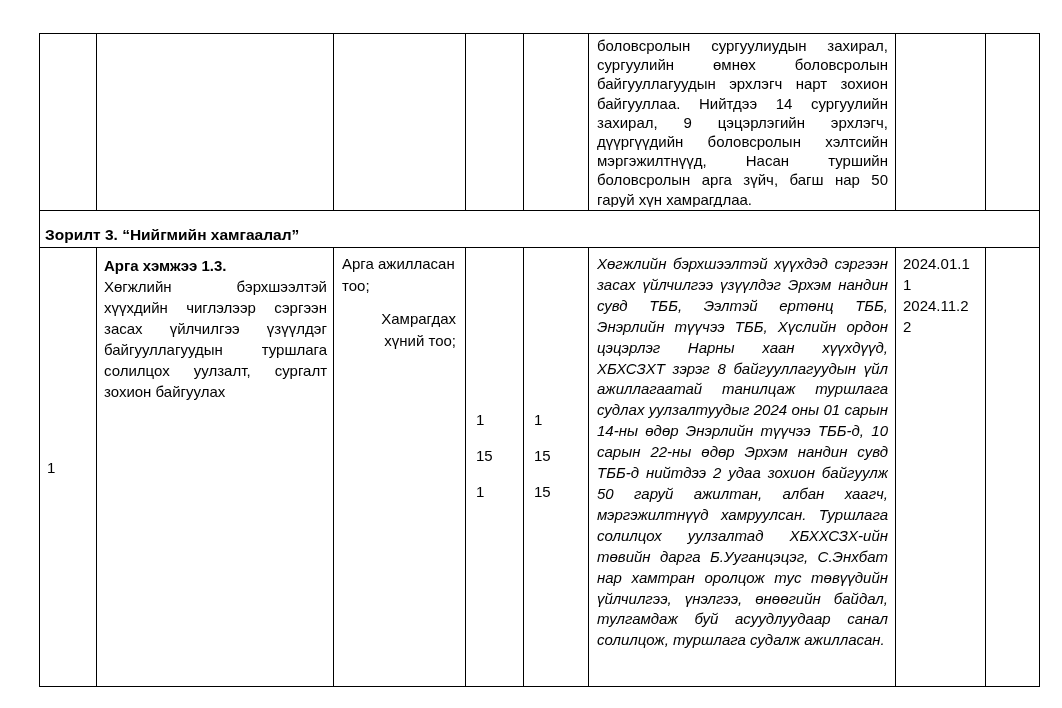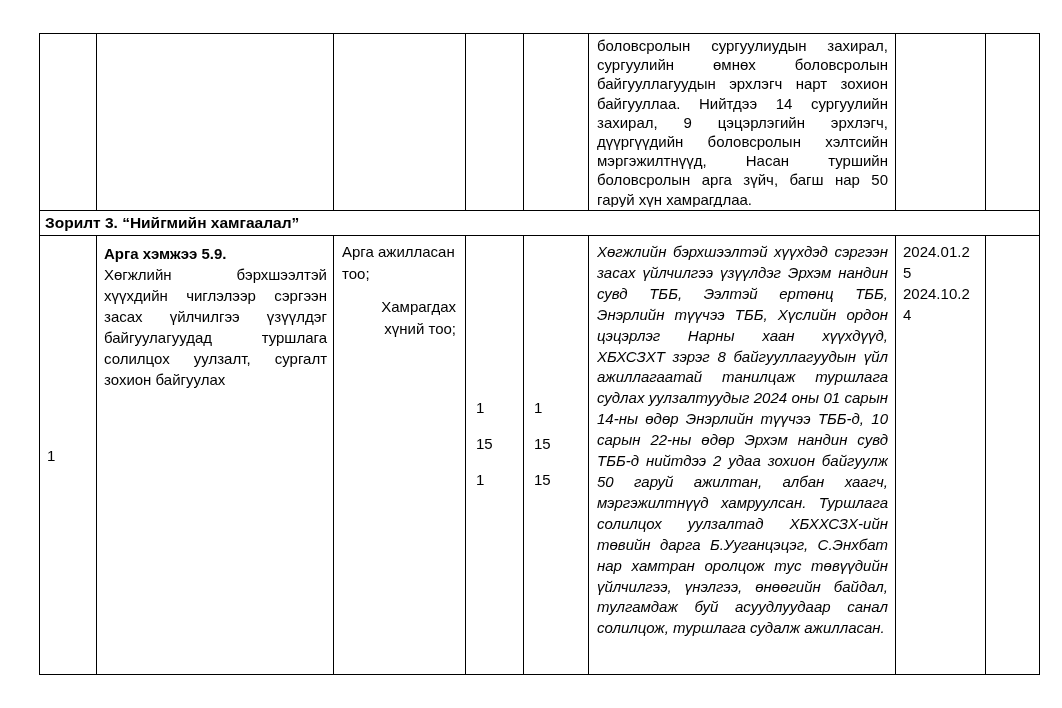--- a/index.html
+++ b/index.html
@@ -22,21 +22,21 @@
   tr.row-cont td{height:176px;}
   .cont-wrap{
     height:171px;overflow:hidden;
     margin:2px 7px 0 8px;
     line-height:19.2px;text-align:justify;
   }
   
   td.section-cell{
     height:23px;vertical-align:middle;
     font-weight:bold;font-size:15.5px;line-height:20px;
-    padding:0 0 1px 5px;
+    padding:12px 0 1px 5px;
   }
   
   tr.row-main td{height:438px;}
   td.cell-no{vertical-align:middle;padding-left:7px;}
   .measure-wrap{margin:7px 6px 0 7px;line-height:21px;}
   .measure-title{font-weight:bold;}
   .measure-text{text-align:justify;}
   .ind-wrap{margin:5px 9px 0 8px;line-height:21.5px;}
   .ind-p2{margin-top:12px;text-align:right;}
   .nums-wrap{padding:161px 0 0 10px;line-height:21px;}
@@ -81,22 +81,22 @@
 
       <tr class="row-section">
         <td colspan="8" class="section-cell">Зорилт 3. “Нийгмийн хамгаалал”</td>
       </tr>
 
       <tr class="row-main">
         <td class="cell-no">1</td>
 
         <td>
           <div class="measure-wrap">
-            <div class="measure-title">Арга хэмжээ 5.9.</div>
-            <div class="measure-text">Хөгжлийн бэрхшээлтэй хүүхдийн чиглэлээр сэргээн засах үйлчилгээ үзүүлдэг байгуулагуудад туршлага солилцох уулзалт, сургалт зохион байгуулах</div>
+            <div class="measure-title">Арга хэмжээ 1.3.</div>
+            <div class="measure-text">Хөгжлийн бэрхшээлтэй хүүхдийн чиглэлээр сэргээн засах үйлчилгээ үзүүлдэг байгууллагуудын туршлага солилцох уулзалт, сургалт зохион байгуулах</div>
           </div>
         </td>
 
         <td>
           <div class="ind-wrap">
             <div class="ind-p1">Арга ажилласан тоо;</div>
             <div class="ind-p2">Хамрагдах хүний тоо;</div>
           </div>
         </td>
 
@@ -115,22 +115,22 @@
             <div class="num-val">15</div>
           </div>
         </td>
 
         <td>
           <div class="result-wrap">Хөгжлийн бэрхшээлтэй хүүхдэд сэргээн засах үйлчилгээ үзүүлдэг Эрхэм нандин сувд ТББ, Ээлтэй ертөнц ТББ, Энэрлийн түүчээ ТББ, Хүслийн ордон цэцэрлэг Нарны хаан хүүхдүүд, ХБХСЗХТ зэрэг 8 байгууллагуудын үйл ажиллагаатай танилцаж туршлага судлах уулзалтуудыг 2024 оны 01 сарын 14-ны өдөр Энэрлийн түүчээ ТББ-д,  10 сарын 22-ны өдөр Эрхэм нандин сувд ТББ-д нийтдээ  2 удаа зохион байгуулж 50 гаруй ажилтан, албан хаагч, мэргэжилтнүүд хамруулсан. Туршлага солилцох уулзалтад ХБХХСЗХ-ийн төвийн дарга Б.Ууганцэцэг,  С.Энхбат нар хамтран оролцож тус төвүүдийн үйлчилгээ, үнэлгээ,  өнөөгийн байдал, тулгамдаж буй асуудлуудаар санал солилцож, туршлага судалж ажилласан.</div>
         </td>
 
         <td>
           <div class="dates-wrap">
-            <div class="date-line">2024.01.25</div>
-            <div class="date-line">2024.10.24</div>
+            <div class="date-line">2024.01.11</div>
+            <div class="date-line">2024.11.22</div>
           </div>
         </td>
 
         <td></td>
       </tr>
     </tbody>
   </table>
 </div>
 
 </body></html>

